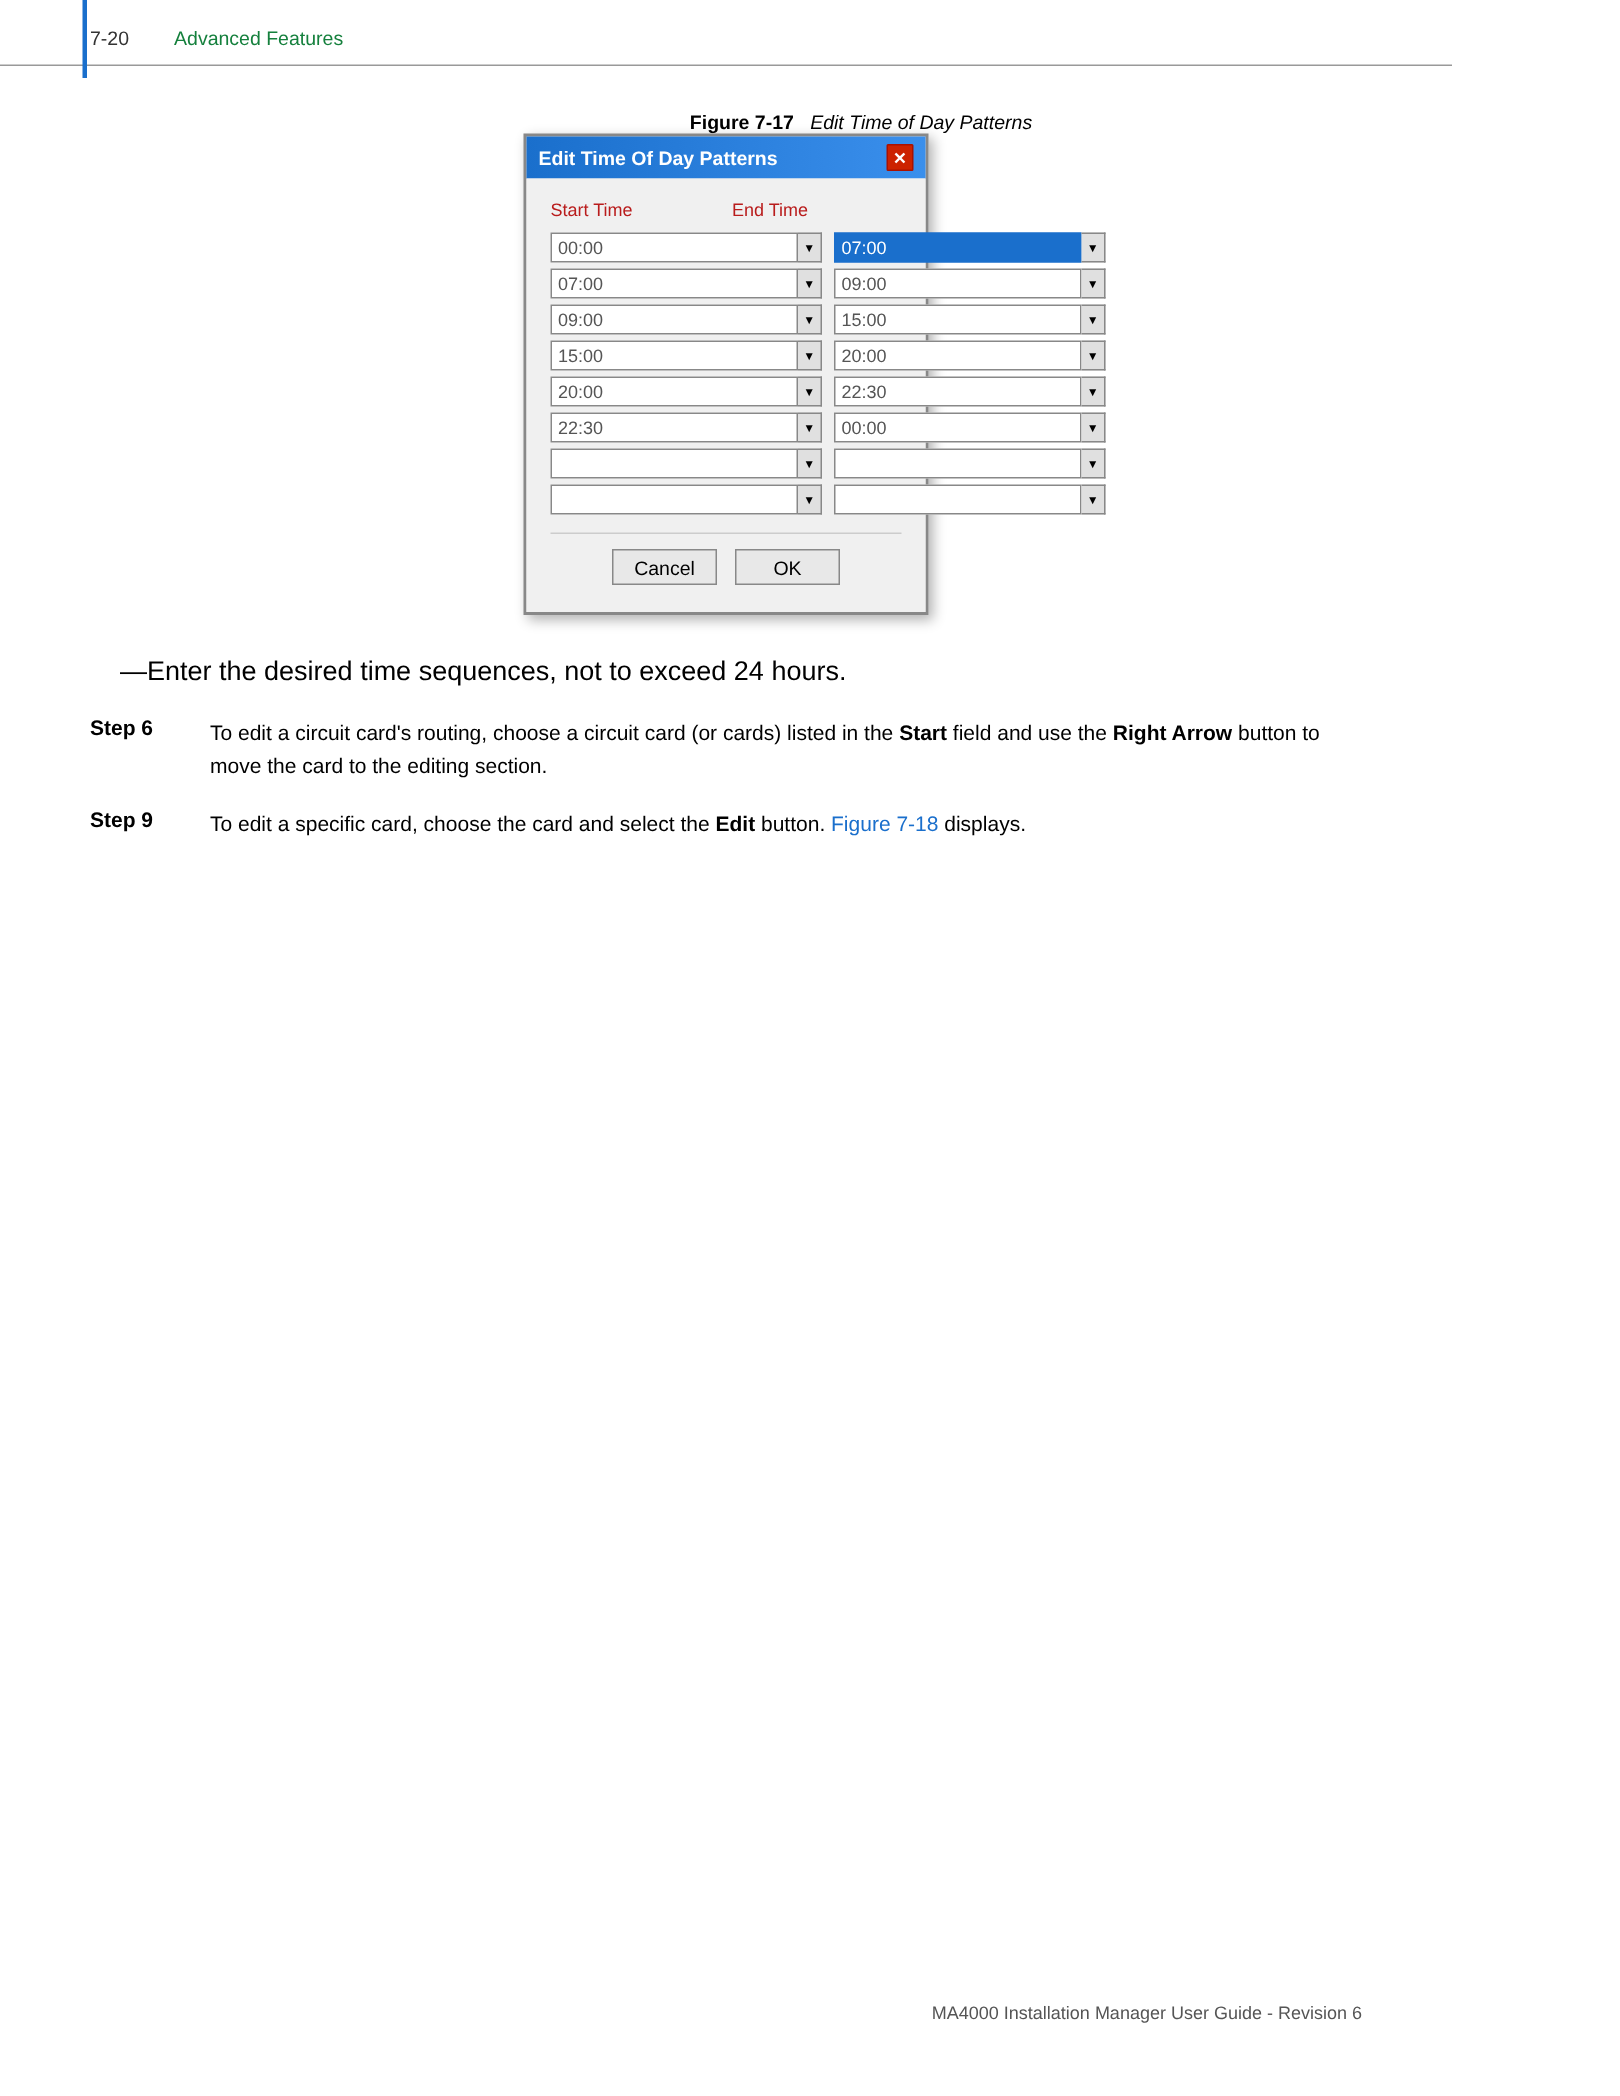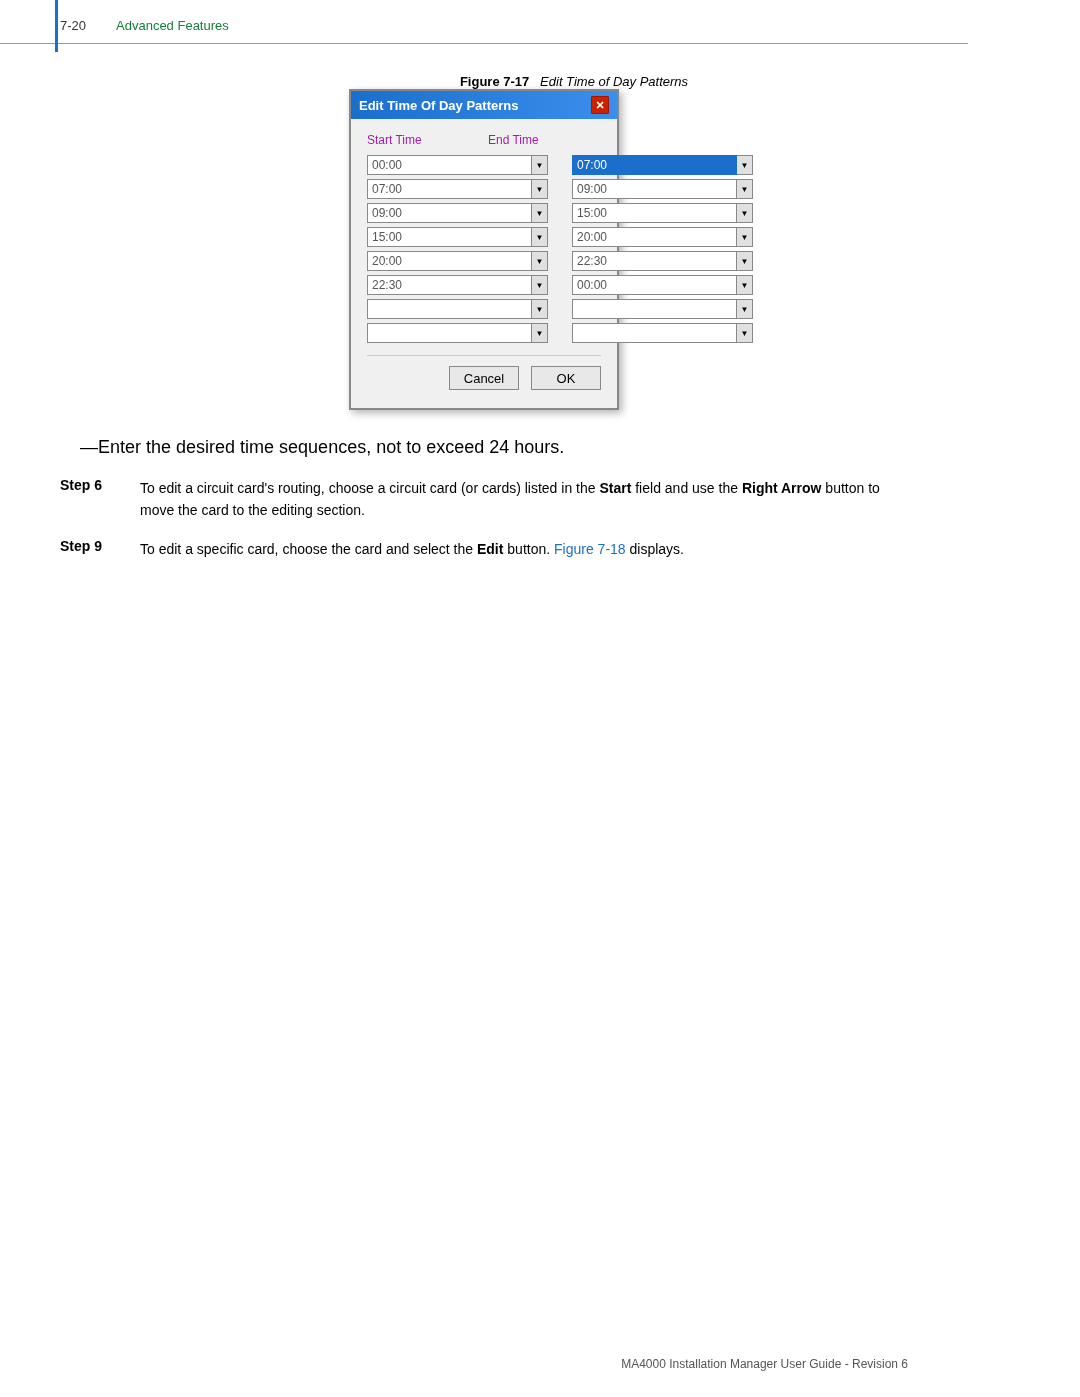--- a/index.html
+++ b/index.html
@@ -103,21 +103,21 @@
       border-radius: 1px;
     }
 
     .dialog-body {
       padding: 14px 16px 12px 16px;
       background: #f0f0f0;
     }
 
     .col-header {
       font-size: 12px;
-      color: #a21caf;
+      color: #b91c1c;
       margin-bottom: 4px;
     }
 
     .time-input {
       flex: 1;
       height: 20px;
       border: 1px solid #888;
       background: #fff;
       padding: 1px 4px;
       font-size: 12px;
@@ -143,21 +143,21 @@
       font-size: 8px;
     }
 
     .time-field-wrapper {
       display: flex;
       margin-bottom: 4px;
     }
 
     .dialog-footer {
       display: flex;
-      justify-content: flex-end;
+      justify-content: center;
       gap: 12px;
       padding: 10px 0 6px 0;
       border-top: 1px solid #ccc;
       margin-top: 8px;
     }
 
     .dialog-btn {
       min-width: 70px;
       height: 24px;
       background: #e8e8e8;
@@ -195,30 +195,30 @@
     }
 
     .step-text a {
       color: #1a6fcc;
       text-decoration: none;
     }
 
     
     .page-footer {
       position: absolute;
-      bottom: 26px;
+      bottom: 48px;
       right: 60px;
       font-size: 12px;
       color: #555;
     }
 
     .rows-grid {
       display: grid;
       grid-template-columns: 1fr 1fr;
-      gap: 0 24px;
+      gap: 0 8px;
     }
 
     .col-labels {
       display: grid;
       grid-template-columns: 1fr 1fr;
       gap: 0 8px;
       margin-bottom: 4px;
     }
   </style>
 </head>

